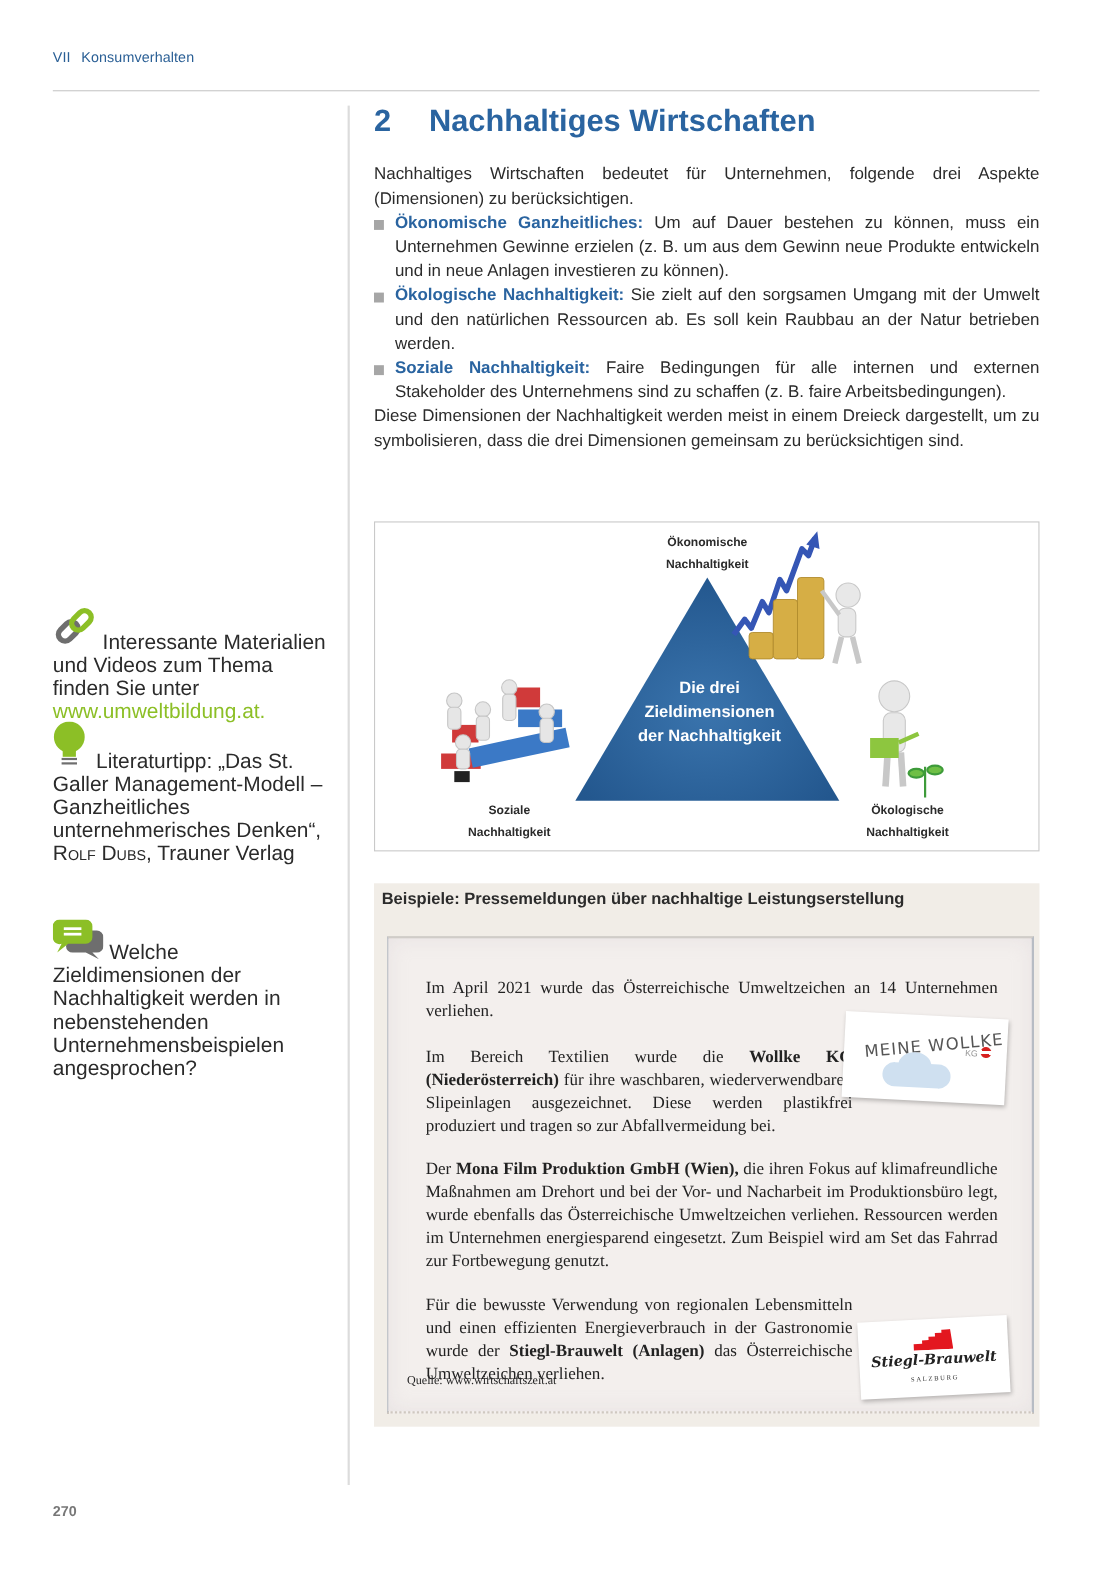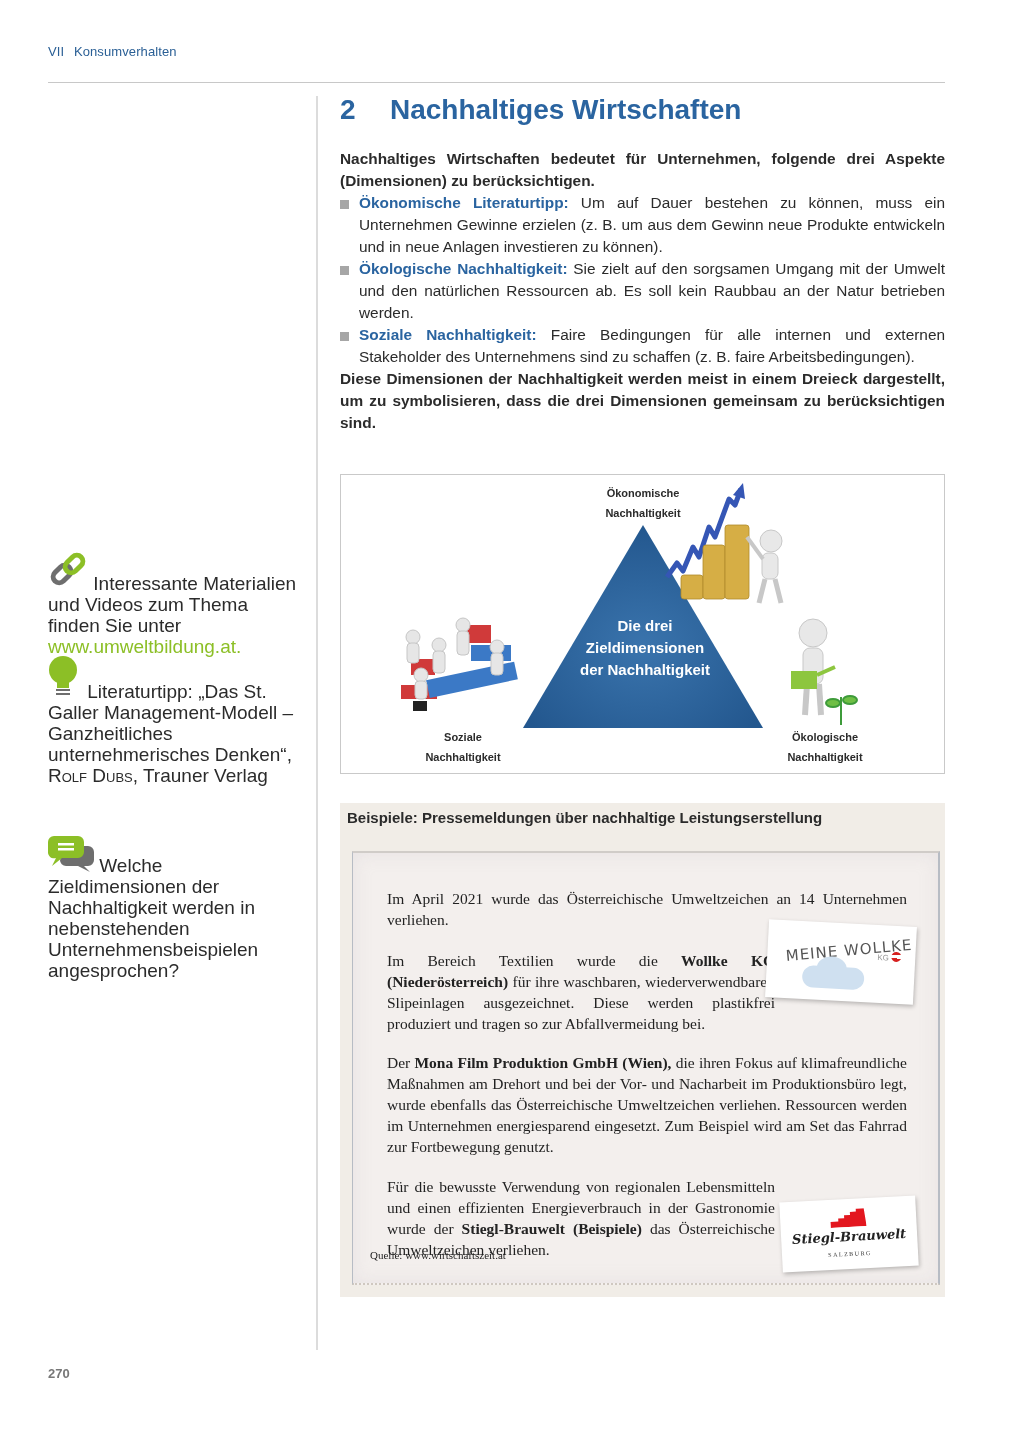--- a/index.html
+++ b/index.html
@@ -23,21 +23,21 @@
     position: absolute; left: 48px; top: 1366px; font-size: 13px; color: #777; font-weight: bold;
   }
 
   
   .main { position: absolute; left: 340px; top: 90px; width: 605px; }
   .section-title {
     font-size: 28px; font-weight: bold; color: #2a64a0; margin: 0; height: 44px; line-height: 40px;
     display: flex;
   }
   .section-title .num { width: 50px; }
-  .body-text { font-size: 15.4px; line-height: 22px; text-align: justify; margin: 0; font-weight: bold; }
+  .body-text { font-size: 15.4px; line-height: 22px; text-align: justify; margin: 0; }
   .intro { margin-top: 14px; }
   ul.dims { list-style: none; margin: 0; padding: 0; }
   ul.dims li { position: relative; padding-left: 19px; font-size: 15.4px; line-height: 22px; text-align: justify; }
   ul.dims li .bullet {
     position: absolute; left: 0; top: 8px; width: 9px; height: 9px; background: #a6a6a6;
   }
   ul.dims li .term { color: #2a64a0; font-weight: bold; }
   .para2 { }
 
   
@@ -135,21 +135,21 @@
 
 <div class="main">
   <h1 class="section-title">
     <span class="num">2</span>
     <span>Nachhaltiges Wirtschaften</span>
   </h1>
   <p class="body-text intro">Nachhaltiges Wirtschaften bedeutet für Unternehmen, folgende drei Aspekte (Dimensionen) zu berücksichtigen.</p>
   <ul class="dims">
     <li>
       <span class="bullet"></span>
-      <span class="term">Ökonomische Literaturtipp:</span><span> Um auf Dauer bestehen zu können, muss ein Unternehmen Gewinne erzielen (z. B. um aus dem Gewinn neue Produkte entwickeln und in neue Anlagen investieren zu können).</span>
+      <span class="term">Ökonomische Ganzheitliches:</span><span> Um auf Dauer bestehen zu können, muss ein Unternehmen Gewinne erzielen (z. B. um aus dem Gewinn neue Produkte entwickeln und in neue Anlagen investieren zu können).</span>
     </li>
     <li>
       <span class="bullet"></span>
       <span class="term">Ökologische Nachhaltigkeit:</span><span> Sie zielt auf den sorgsamen Umgang mit der Umwelt und den natürlichen Ressourcen ab. Es soll kein Raubbau an der Natur betrieben werden.</span>
     </li>
     <li>
       <span class="bullet"></span>
       <span class="term">Soziale Nachhaltigkeit:</span><span> Faire Bedingungen für alle internen und externen Stakeholder des Unternehmens sind zu schaffen (z. B. faire Arbeitsbedingungen).</span>
     </li>
   </ul>
@@ -278,21 +278,21 @@
   <div class="examples-title">Beispiele: Pressemeldungen über nachhaltige Leistungserstellung</div>
   <div class="clipping">
     <p class="clip-text p1">Im April 2021 wurde das Österreichische Umweltzeichen an 14 Unternehmen verliehen.</p>
     <p class="clip-text narrow p2">
       <span>Im Bereich Textilien wurde die </span><b>Wollke KG (Niederösterreich)</b><span> für ihre waschbaren, wiederverwendbaren Slipeinlagen ausgezeichnet. Diese werden plastikfrei produziert und tragen so zur Abfallvermeidung bei.</span>
     </p>
     <p class="clip-text p3">
       <span>Der </span><b>Mona Film Produktion GmbH (Wien),</b><span> die ihren Fokus auf klimafreundliche Maßnahmen am Drehort und bei der Vor- und Nacharbeit im Produktionsbüro legt, wurde ebenfalls das Österreichische Umweltzeichen verliehen. Ressourcen werden im Unternehmen energiesparend eingesetzt. Zum Beispiel wird am Set das Fahrrad zur Fortbewegung genutzt.</span>
     </p>
     <p class="clip-text narrow p4">
-      <span>Für die bewusste Verwendung von regionalen Lebensmitteln und einen effizienten Energieverbrauch in der Gastronomie wurde der </span><b>Stiegl-Brauwelt (Beispiele)</b><span> das Österreichische Umweltzeichen verliehen.</span>
+      <span>Für die bewusste Verwendung von regionalen Lebensmitteln und einen effizienten Energieverbrauch in der Gastronomie wurde der </span><b>Stiegl-Brauwelt (Anlagen)</b><span> das Österreichische Umweltzeichen verliehen.</span>
     </p>
     <div class="source">Quelle: www.wirtschaftszeit.at</div>
 
     <div class="logo-card logo-wollke">
       <span class="brand">MEINE WOLLKE</span>
       <span class="cloud"></span>
       <span class="kg">KG</span>
       <span class="flag"></span>
     </div>
 

